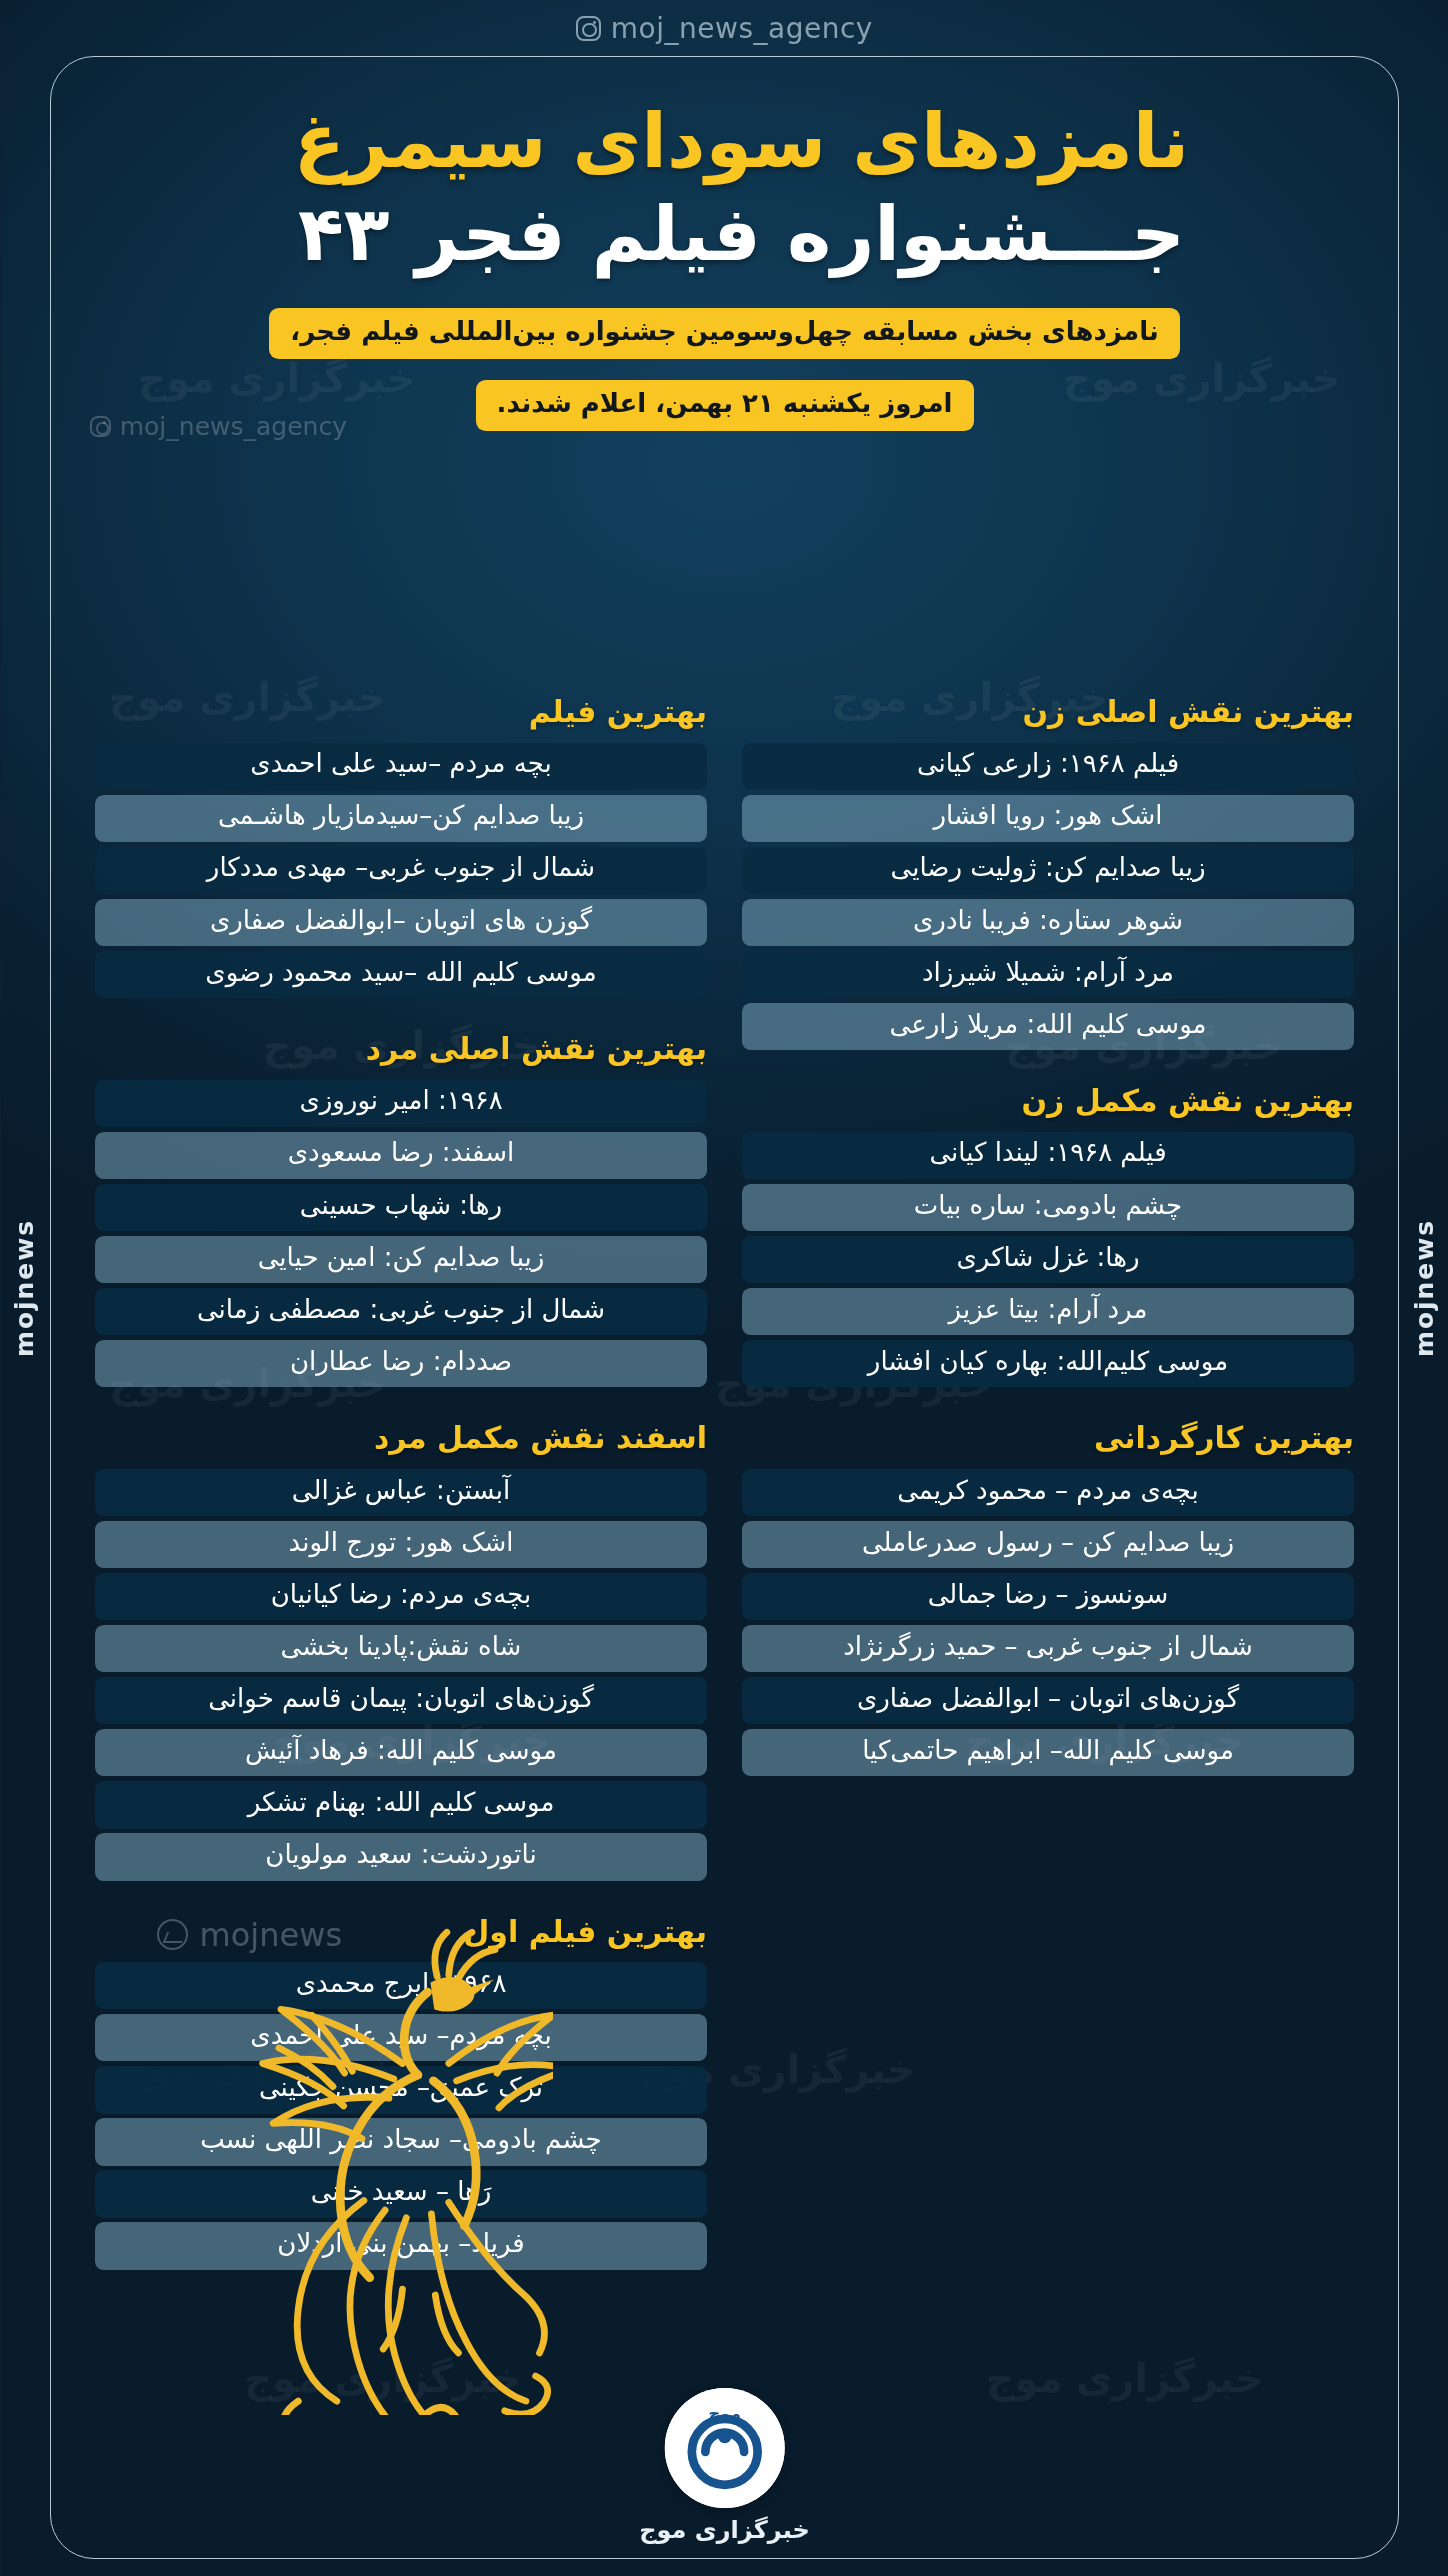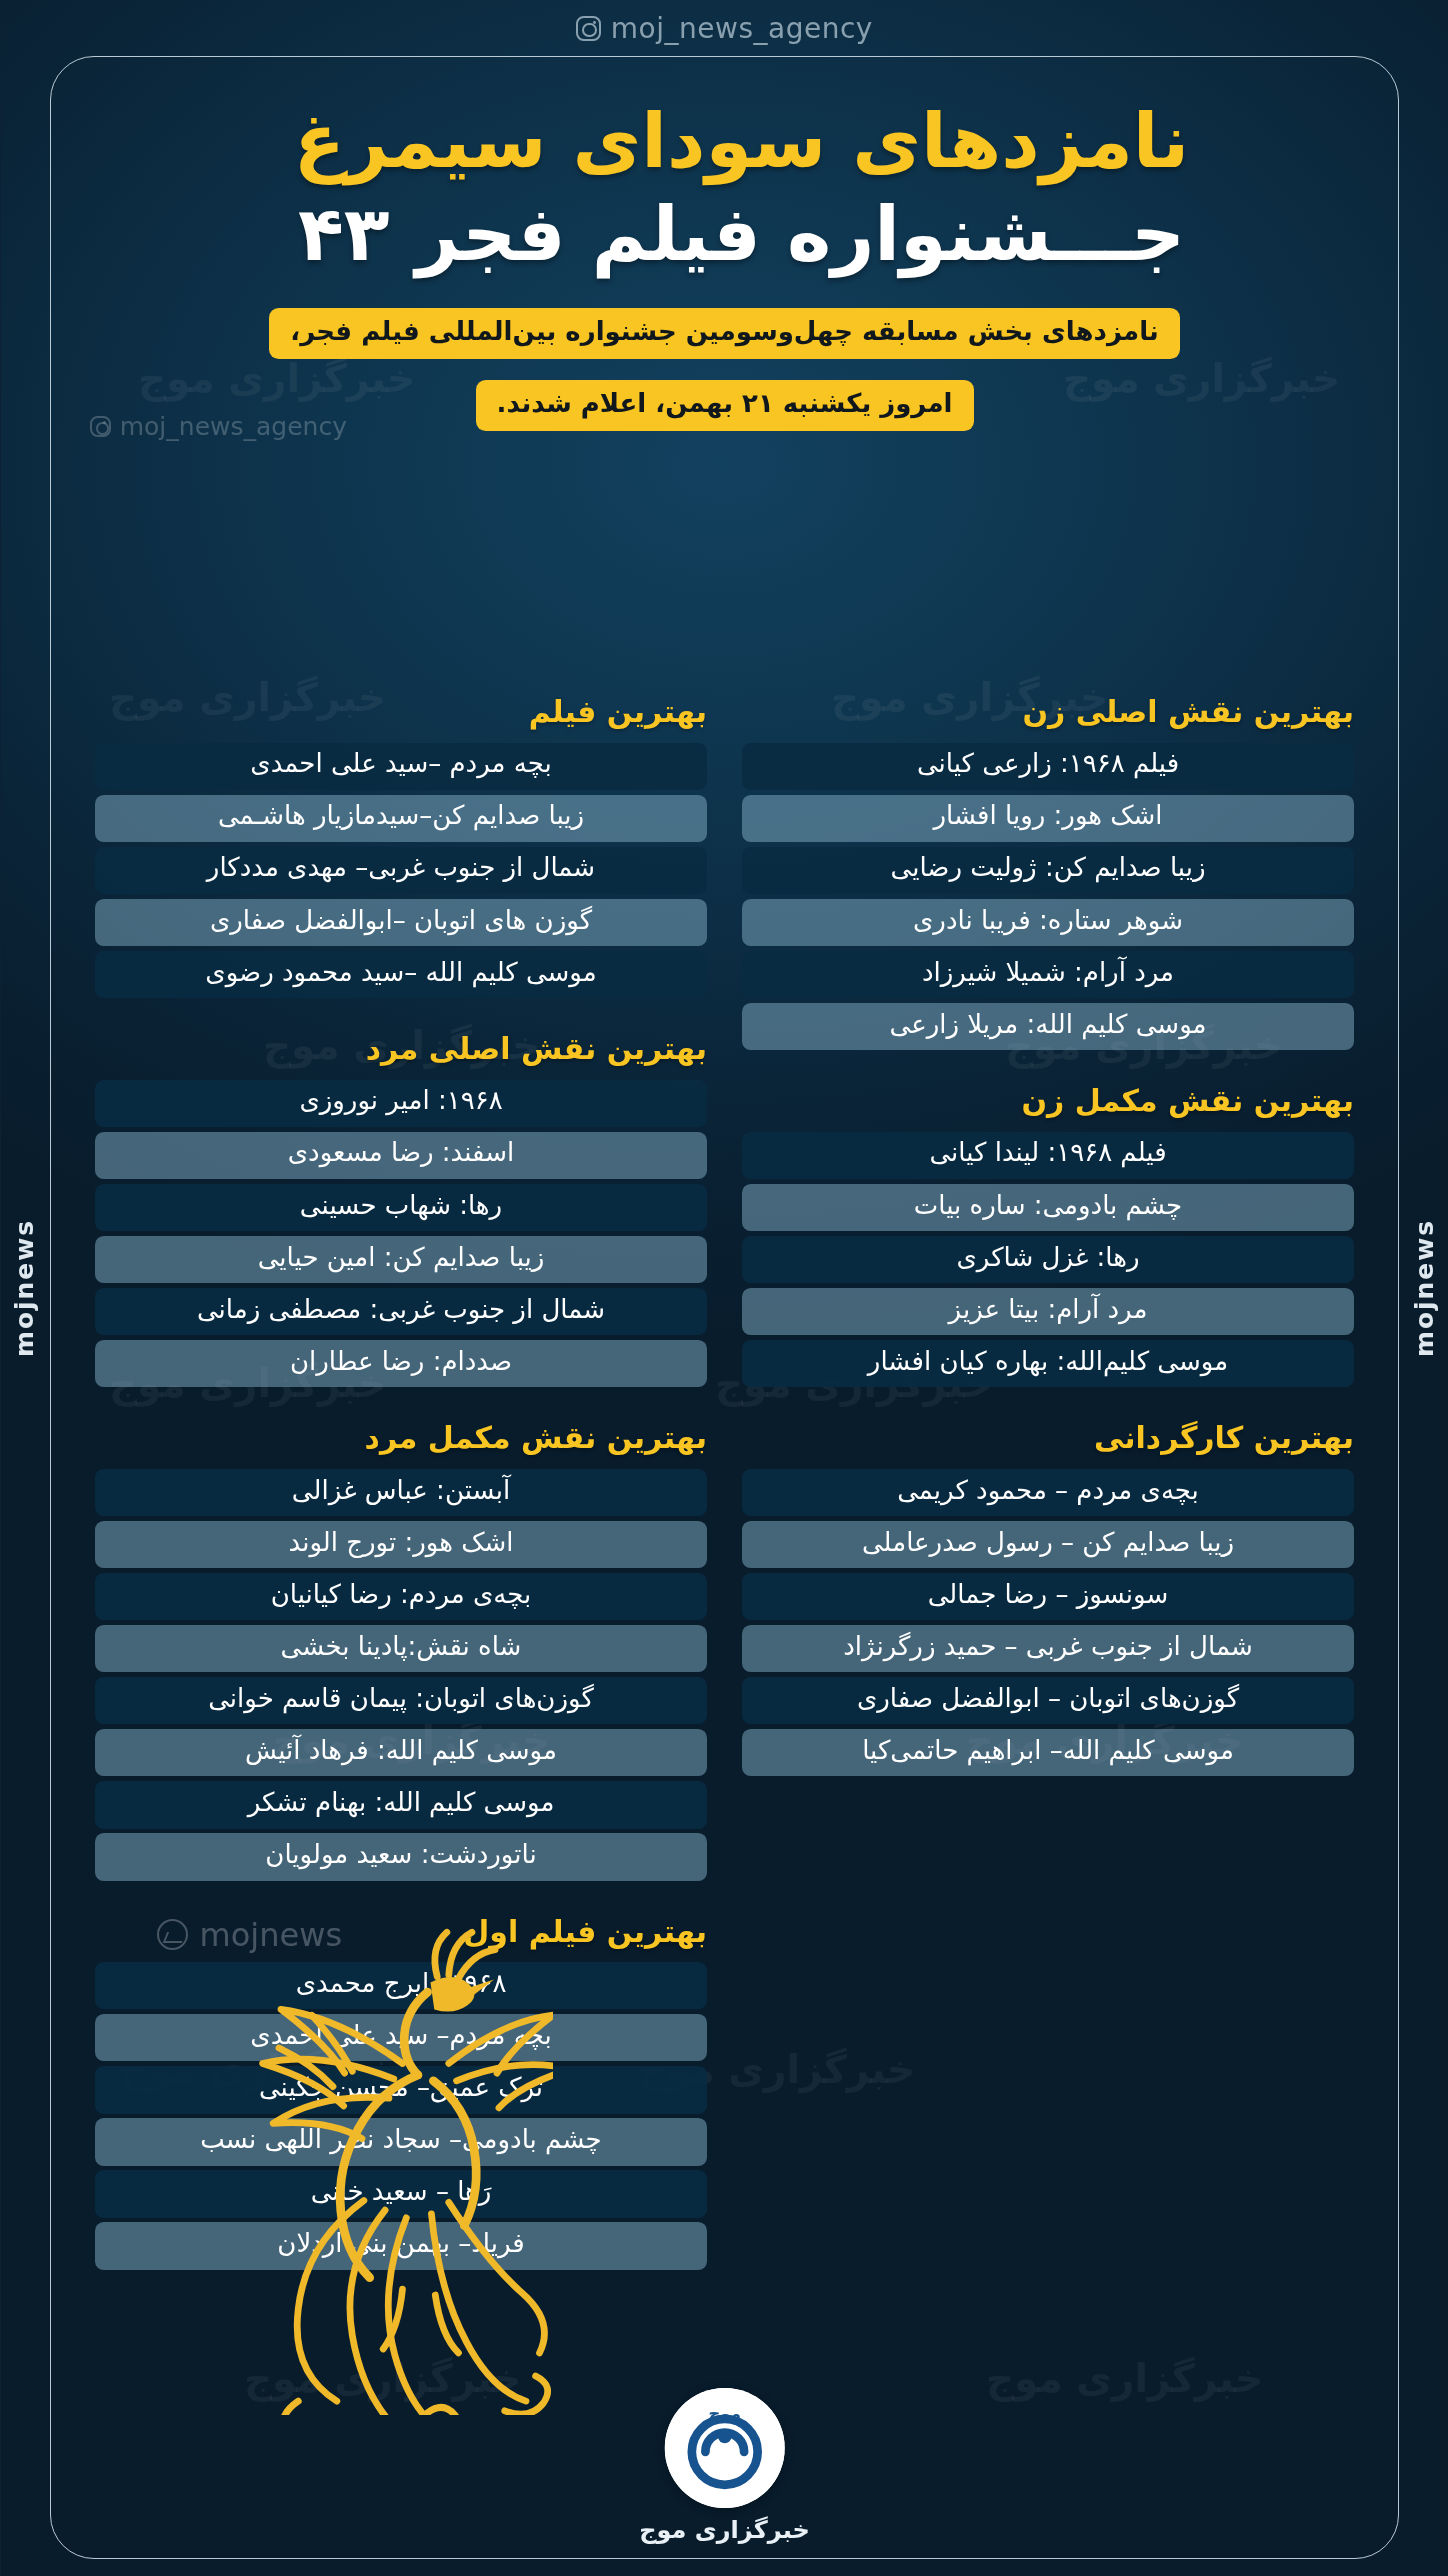--- a/index.html
+++ b/index.html
@@ -346,21 +346,21 @@
           <div class="section">
             <div class="section-title">بهترین نقش اصلی مرد</div>
             <div class="nominee dark">۱۹۶۸: امیر نوروزی</div>
             <div class="nominee light">اسفند: رضا مسعودی</div>
             <div class="nominee dark">رها: شهاب حسینی</div>
             <div class="nominee light">زیبا صدایم کن: امین حیایی</div>
             <div class="nominee dark">شمال از جنوب غربی: مصطفی زمانی</div>
             <div class="nominee light">صددام: رضا عطاران</div>
           </div>
           <div class="section">
-            <div class="section-title">بهترین نقش مکمل مرد</div>
+            <div class="section-title">اسفند نقش مکمل مرد</div>
             <div class="nominee dark">آبستن: عباس غزالی</div>
             <div class="nominee light">اشک هور: تورج الوند</div>
             <div class="nominee dark">بچه‌ی مردم: رضا کیانیان</div>
             <div class="nominee light">شاه نقش:پادینا بخشی</div>
             <div class="nominee dark">گوزن‌های اتوبان: پیمان قاسم خوانی</div>
             <div class="nominee light">موسی کلیم الله: فرهاد آئیش</div>
             <div class="nominee dark">موسی کلیم الله: بهنام تشکر</div>
             <div class="nominee light">ناتوردشت: سعید مولویان</div>
           </div>
           <div class="section">

